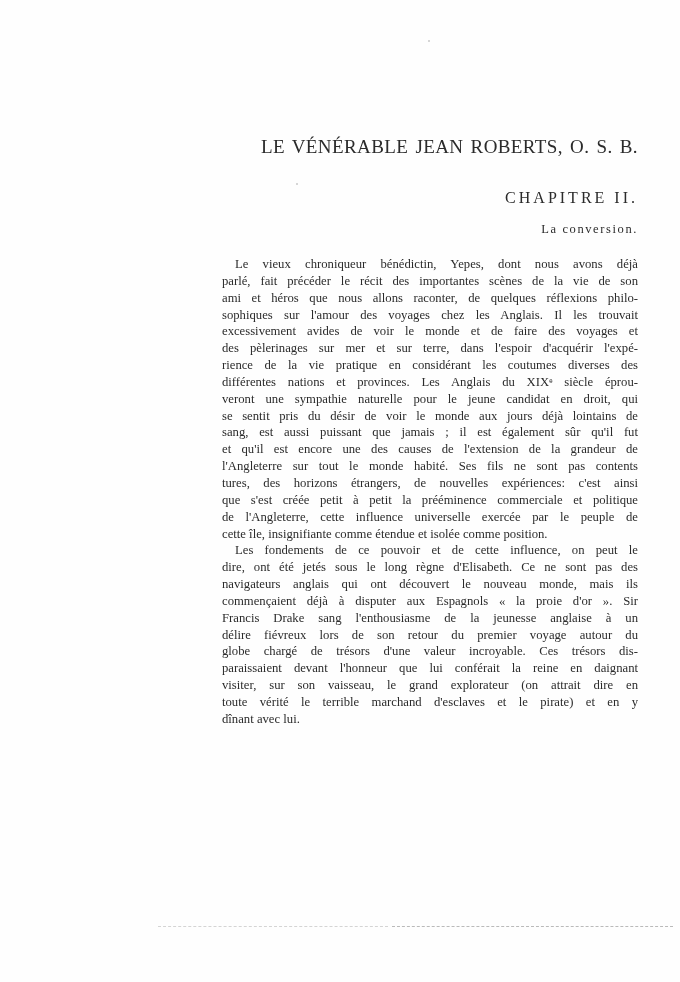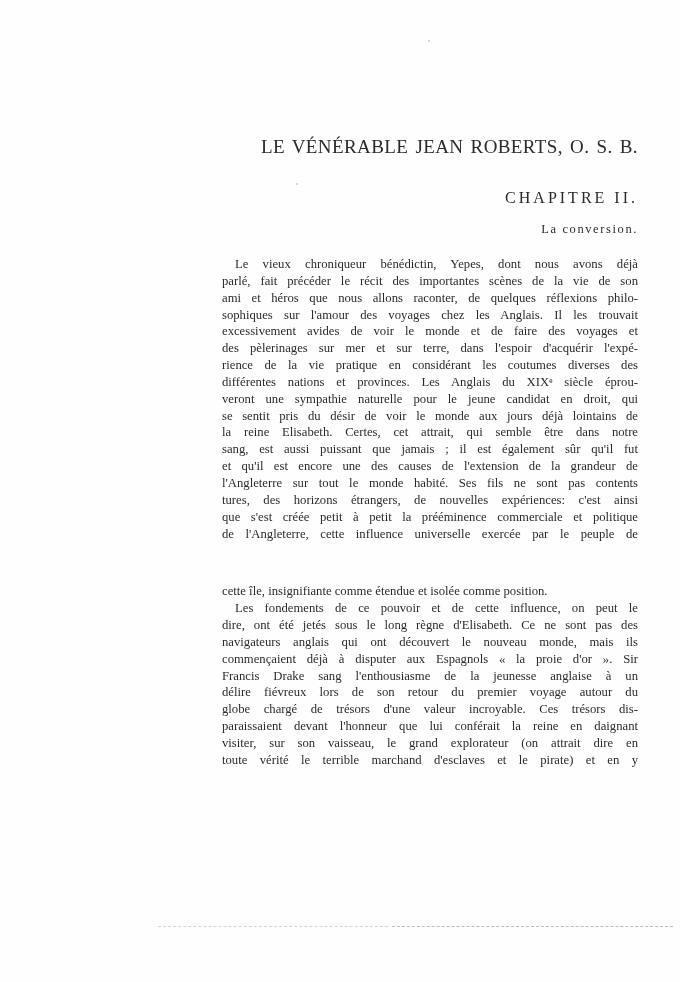--- a/index.html
+++ b/index.html
@@ -40,21 +40,21 @@
   }
   .line{
     height:16.85px;
     line-height:16.85px;
     text-align:justify;
     text-align-last:justify;
     overflow:hidden;
     white-space:normal;
   }
   .line.first{text-indent:13px;}
-  .line.last{text-align-last:left;margin-top:41px;}
+  .line.last{text-align-last:left;}
   .artifact-line{
     position:absolute;
     height:0;
     border-top:1px dashed var(--artifact,#b3b3b3);
   }
   .artifact-left{top:926px;left:158px;width:230px;opacity:0.55;}
   .artifact-right{top:926px;left:392px;width:281px;opacity:0.9;}
   .speck{
     position:absolute;width:2px;height:2px;border-radius:50%;
     background:#c9c9c9;
@@ -76,40 +76,40 @@
         <div class="line first">Le vieux chroniqueur bénédictin, Yepes, dont nous avons déjà</div>
         <div class="line">parlé, fait précéder le récit des importantes scènes de la vie de son</div>
         <div class="line">ami et héros que nous allons raconter, de quelques réflexions philo-</div>
         <div class="line">sophiques sur l'amour des voyages chez les Anglais. Il les trouvait</div>
         <div class="line">excessivement avides de voir le monde et de faire des voyages et</div>
         <div class="line">des pèlerinages sur mer et sur terre, dans l'espoir d'acquérir l'expé-</div>
         <div class="line">rience de la vie pratique en considérant les coutumes diverses des</div>
         <div class="line">différentes nations et provinces. Les Anglais du XIXᵉ siècle éprou-</div>
         <div class="line">veront une sympathie naturelle pour le jeune candidat en droit, qui</div>
         <div class="line">se sentit pris du désir de voir le monde aux jours déjà lointains de</div>
-        <div class="line">la reine Elisabeth. Certes, cet attrait, qui semble être dans notre</div>
         <div class="line">sang, est aussi puissant que jamais ; il est également sûr qu'il fut</div>
         <div class="line">et qu'il est encore une des causes de l'extension de la grandeur de</div>
         <div class="line">l'Angleterre sur tout le monde habité. Ses fils ne sont pas contents</div>
         <div class="line">tures, des horizons étrangers, de nouvelles expériences: c'est ainsi</div>
         <div class="line">que s'est créée petit à petit la prééminence commerciale et politique</div>
         <div class="line">de l'Angleterre, cette influence universelle exercée par le peuple de</div>
         <div class="line last">cette île, insignifiante comme étendue et isolée comme position.</div>
       </div>
       <div>
         <div class="line first">Les fondements de ce pouvoir et de cette influence, on peut le</div>
         <div class="line">dire, ont été jetés sous le long règne d'Elisabeth. Ce ne sont pas des</div>
         <div class="line">navigateurs anglais qui ont découvert le nouveau monde, mais ils</div>
         <div class="line">commençaient déjà à disputer aux Espagnols « la proie d'or ». Sir</div>
         <div class="line">Francis Drake sang l'enthousiasme de la jeunesse anglaise à un</div>
         <div class="line">délire fiévreux lors de son retour du premier voyage autour du</div>
         <div class="line">globe chargé de trésors d'une valeur incroyable. Ces trésors dis-</div>
         <div class="line">paraissaient devant l'honneur que lui conférait la reine en daignant</div>
         <div class="line">visiter, sur son vaisseau, le grand explorateur (on attrait dire en</div>
         <div class="line">toute vérité le terrible marchand d'esclaves et le pirate) et en y</div>
+        <div class="line last">dînant avec lui.</div>
       </div>
     </div>
 
   <div class="artifact-line artifact-left"></div>
   <div class="artifact-line artifact-right"></div>
 
   <div class="speck" style="left:428px;top:40px;"></div>
   <div class="speck" style="left:296px;top:183px;"></div>
 </div>
 

